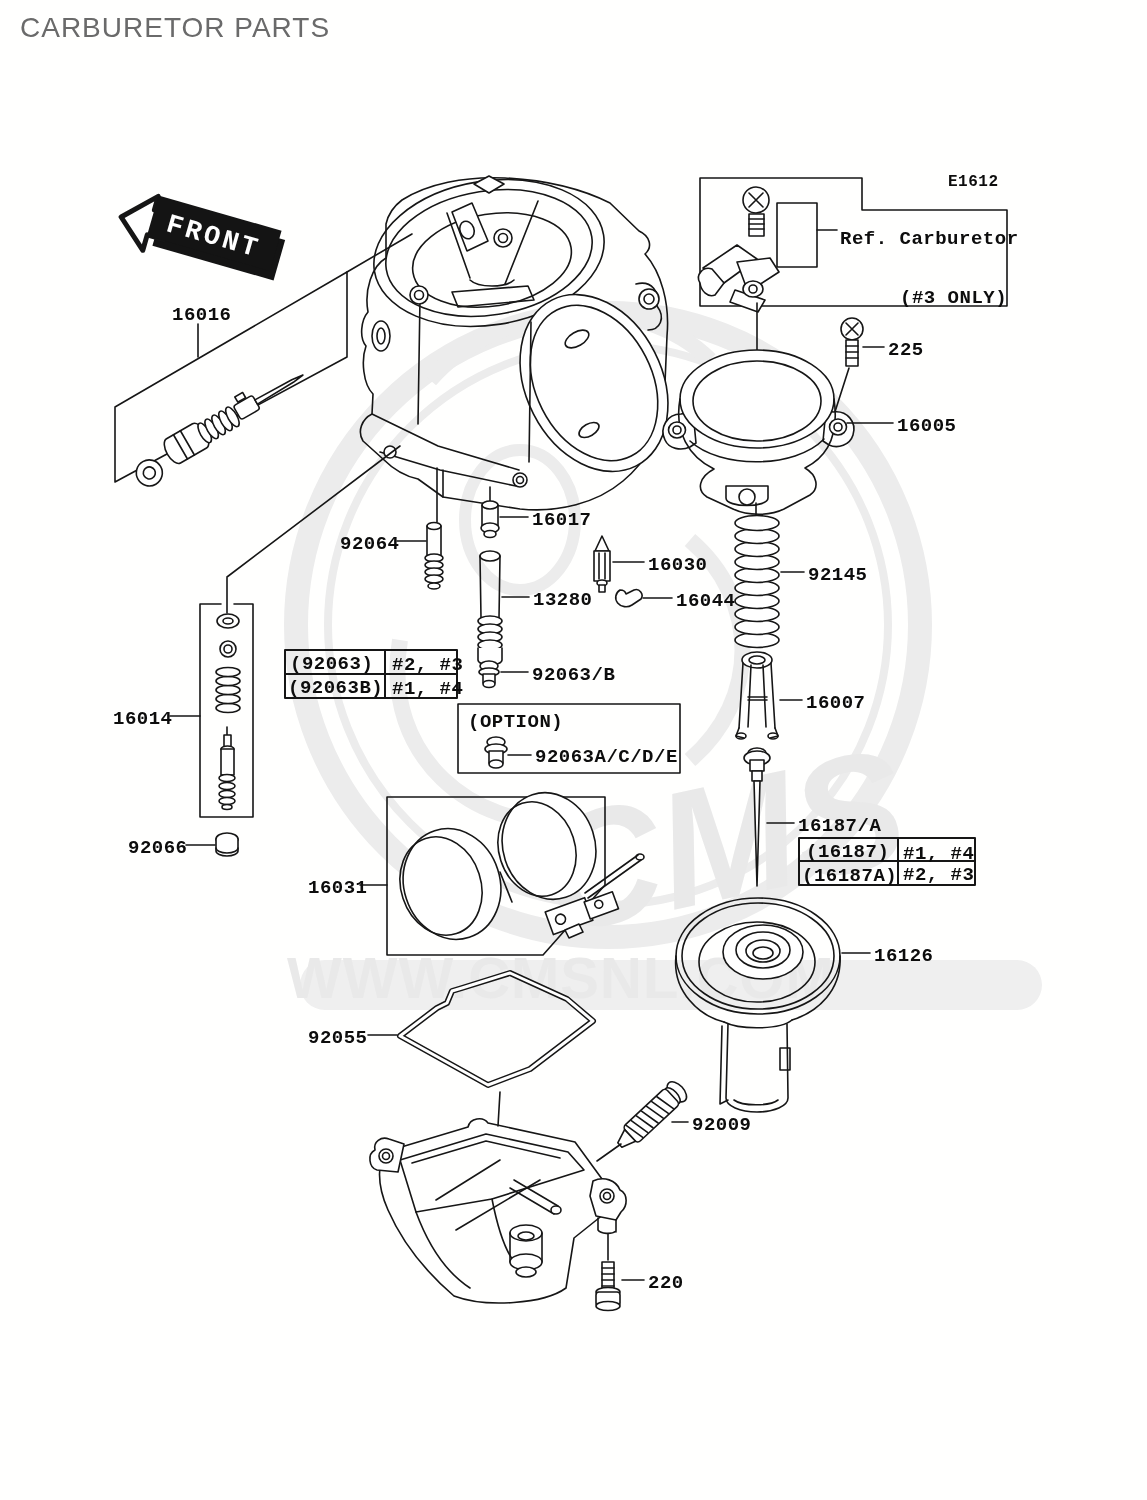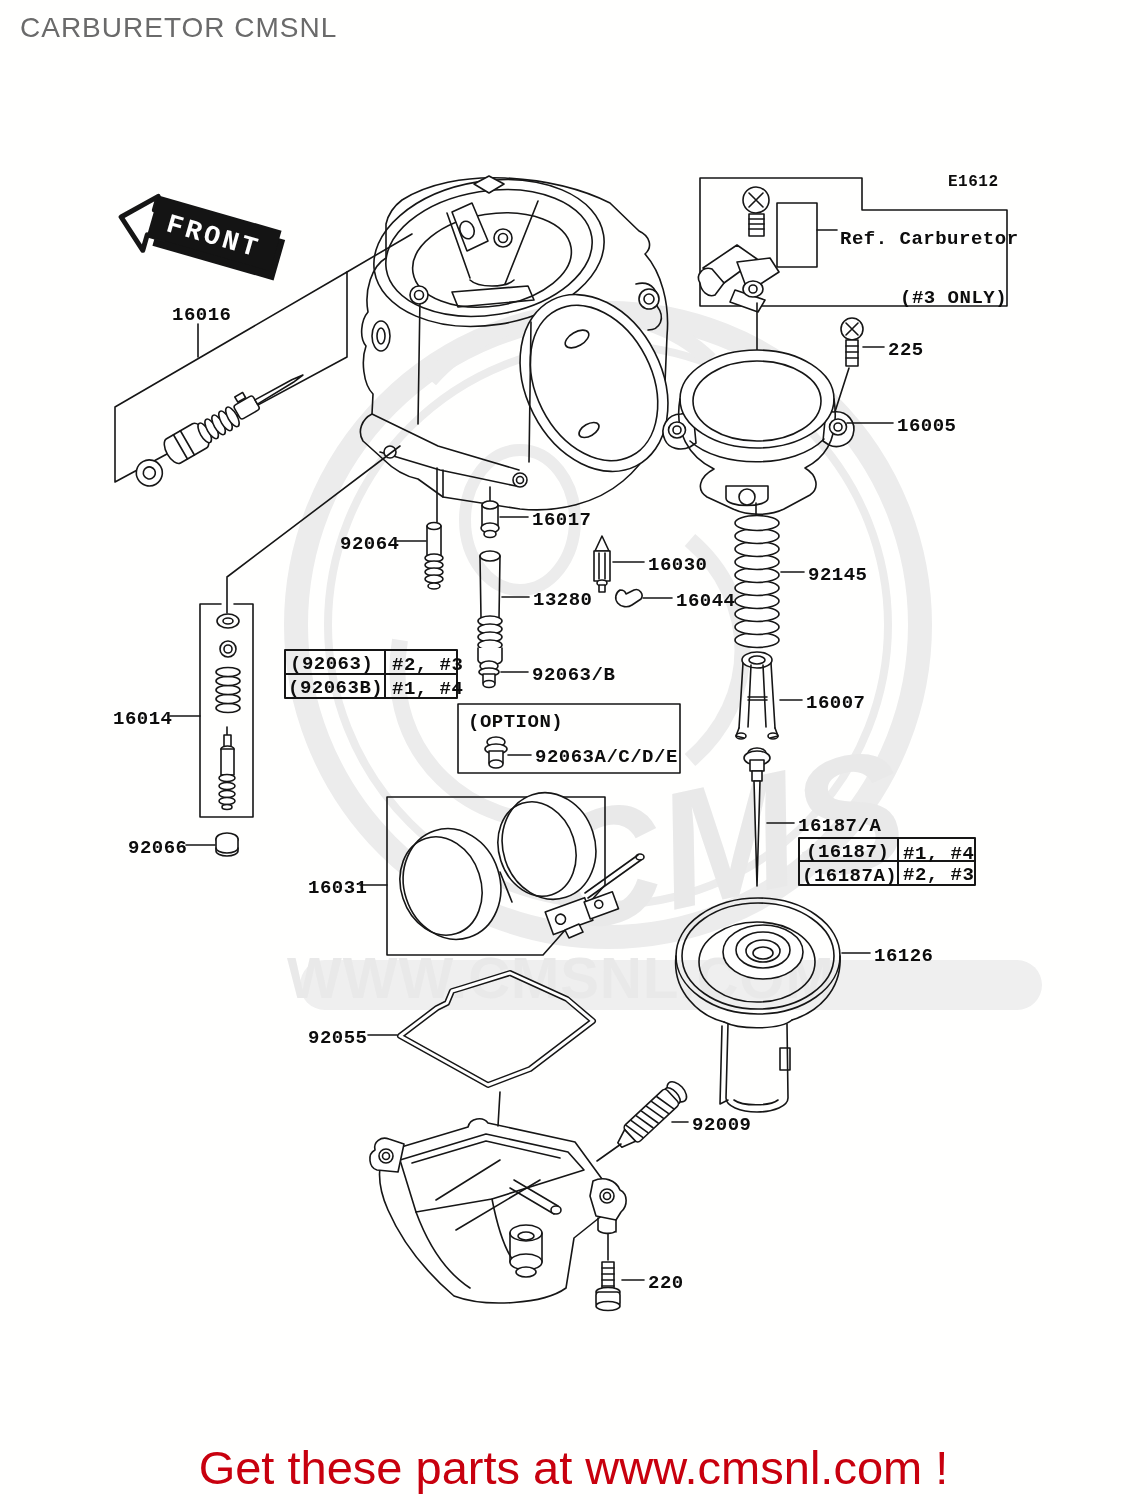--- a/index.html
+++ b/index.html
@@ -17,21 +17,21 @@
   text.front-txt{font-family:"Liberation Mono",monospace;font-weight:bold;font-size:27px;
           fill:#ffffff;letter-spacing:3px;stroke:none;}
   .wm-shape{stroke:#ececec;fill:none;}
   text.wm{font-family:"Liberation Sans",sans-serif;font-weight:bold;fill:#e9e9e9;stroke:none;}
 </style>
 </head>
 <body>
 
 <div class="page">
 
-  <div class="title">CARBURETOR CMSNL</div>
+  <div class="title">CARBURETOR PARTS</div>
 
   <svg width="1147" height="1500" viewBox="0 0 1147 1500">
 
     <g>
       <circle class="wm-shape" cx="608" cy="625" r="312" stroke-width="24"></circle>
       <circle class="wm-shape" cx="608" cy="625" r="280" stroke-width="8"></circle>
       <path class="wm-shape" d="M430,380 C500,300 640,290 710,360" stroke-width="16"></path>
       <path class="wm-shape" d="M400,640 C380,760 480,830 560,820" stroke-width="16"></path>
       <path class="wm-shape" d="M690,540 C760,600 760,700 690,760" stroke-width="16"></path>
       <ellipse class="wm-shape" cx="520" cy="520" rx="55" ry="70" stroke-width="12"></ellipse>
@@ -415,14 +415,13 @@
 
       <text class="pl" x="806" y="857">(16187)</text>
       <text class="pl" x="903" y="859">#1, #4</text>
       <text class="pl" x="802" y="881">(16187A)</text>
       <text class="pl" x="903" y="880">#2, #3</text>
 
       <text class="front-txt" x="215" y="243" text-anchor="middle" transform="rotate(16 210 230)">FRONT</text>
     </g>
   </svg>
 
-  <div class="footer">Get these parts at www.cmsnl.com !</div>
 </div>
 
 </body></html>

